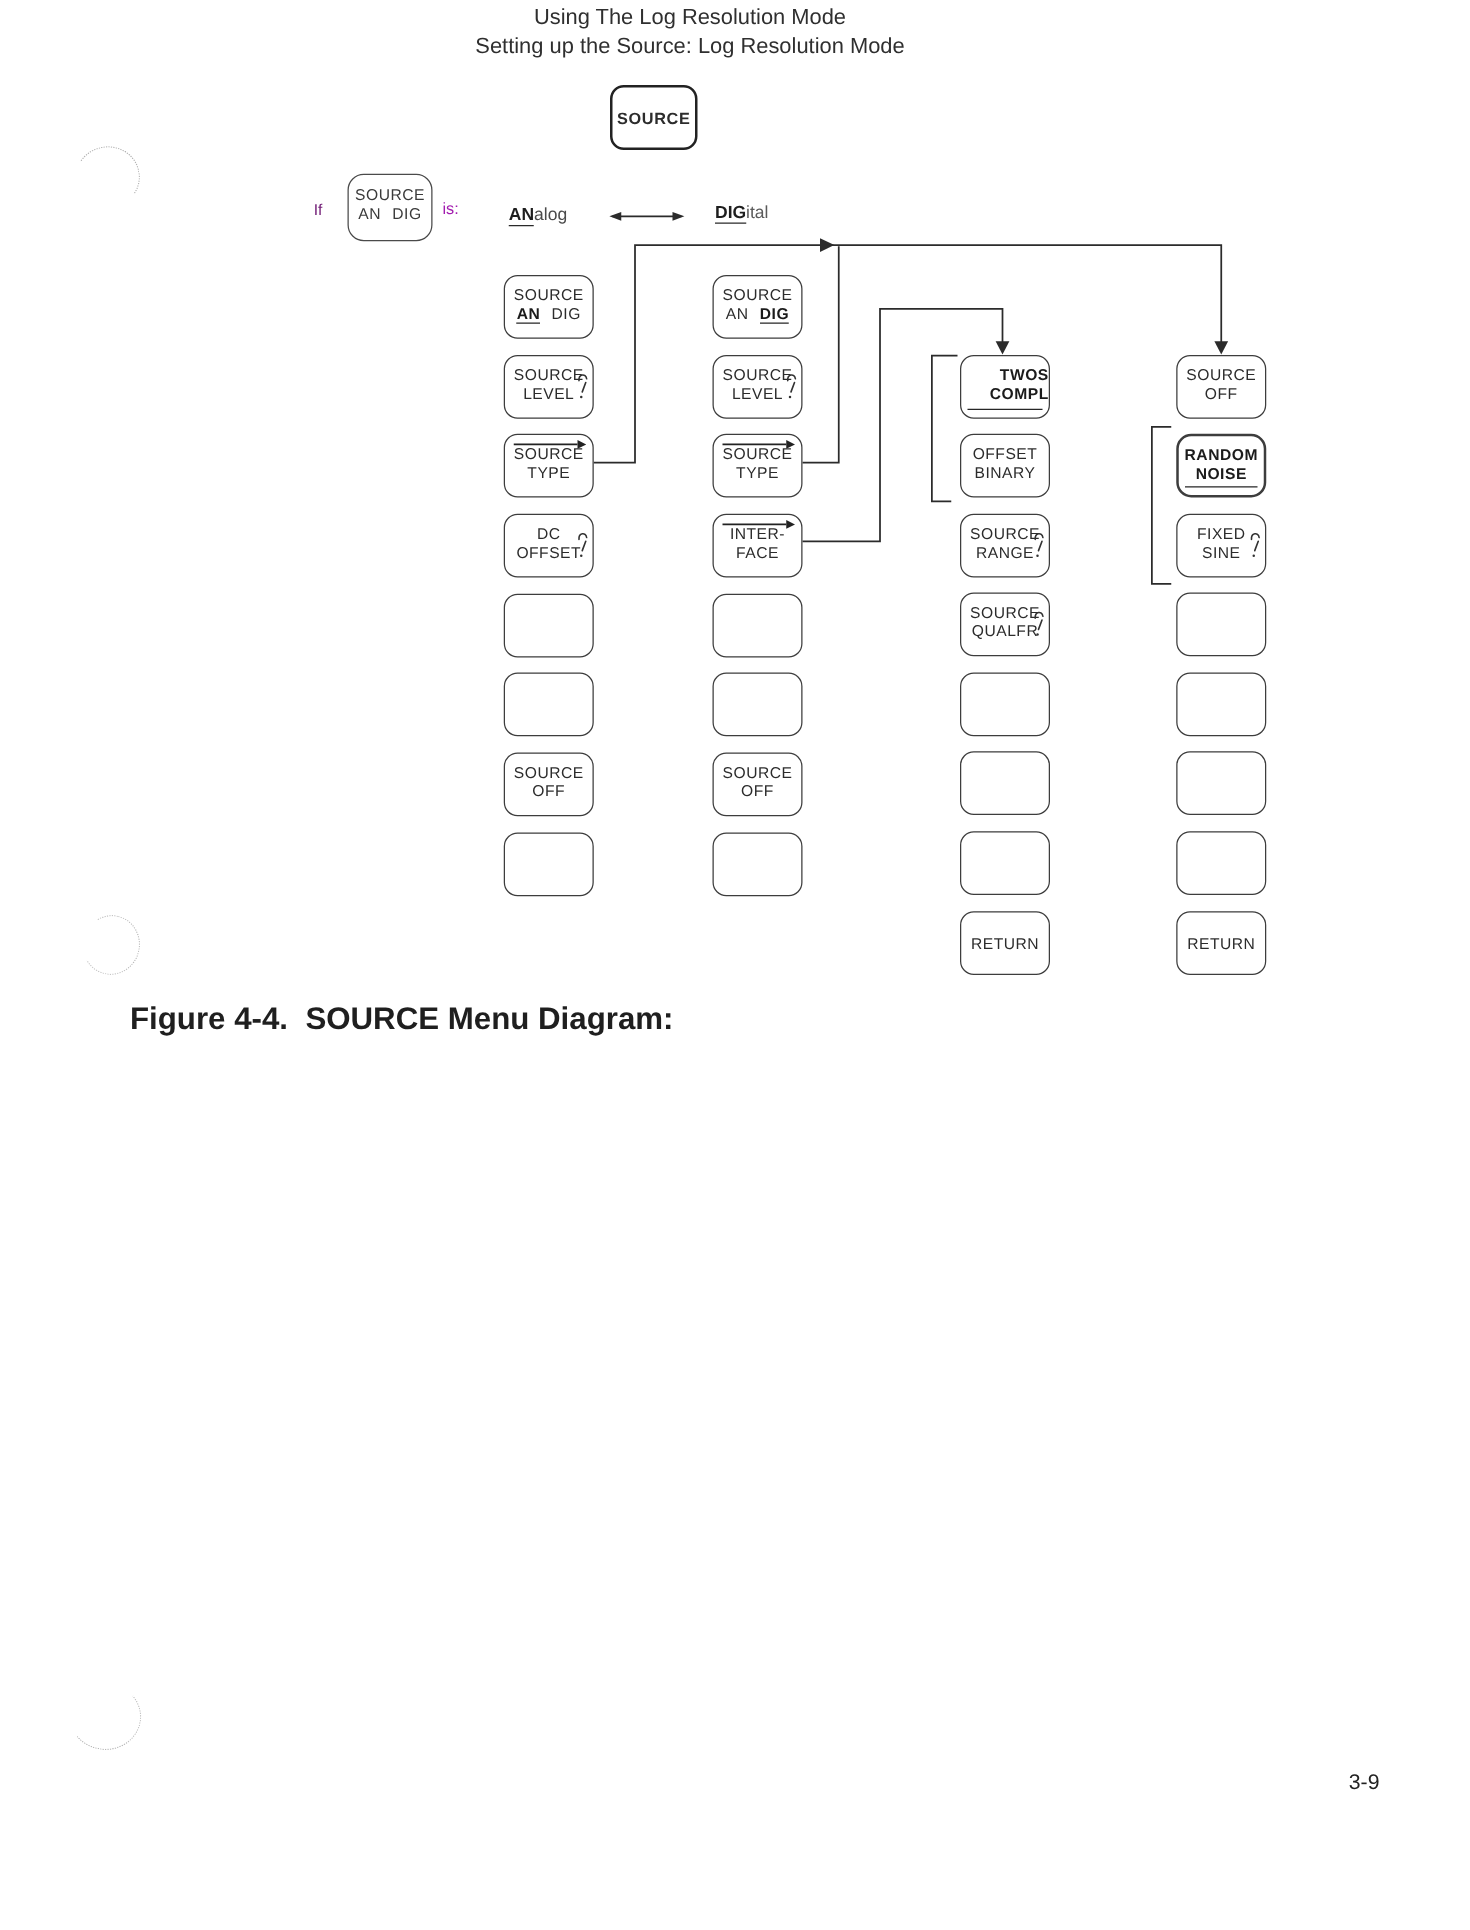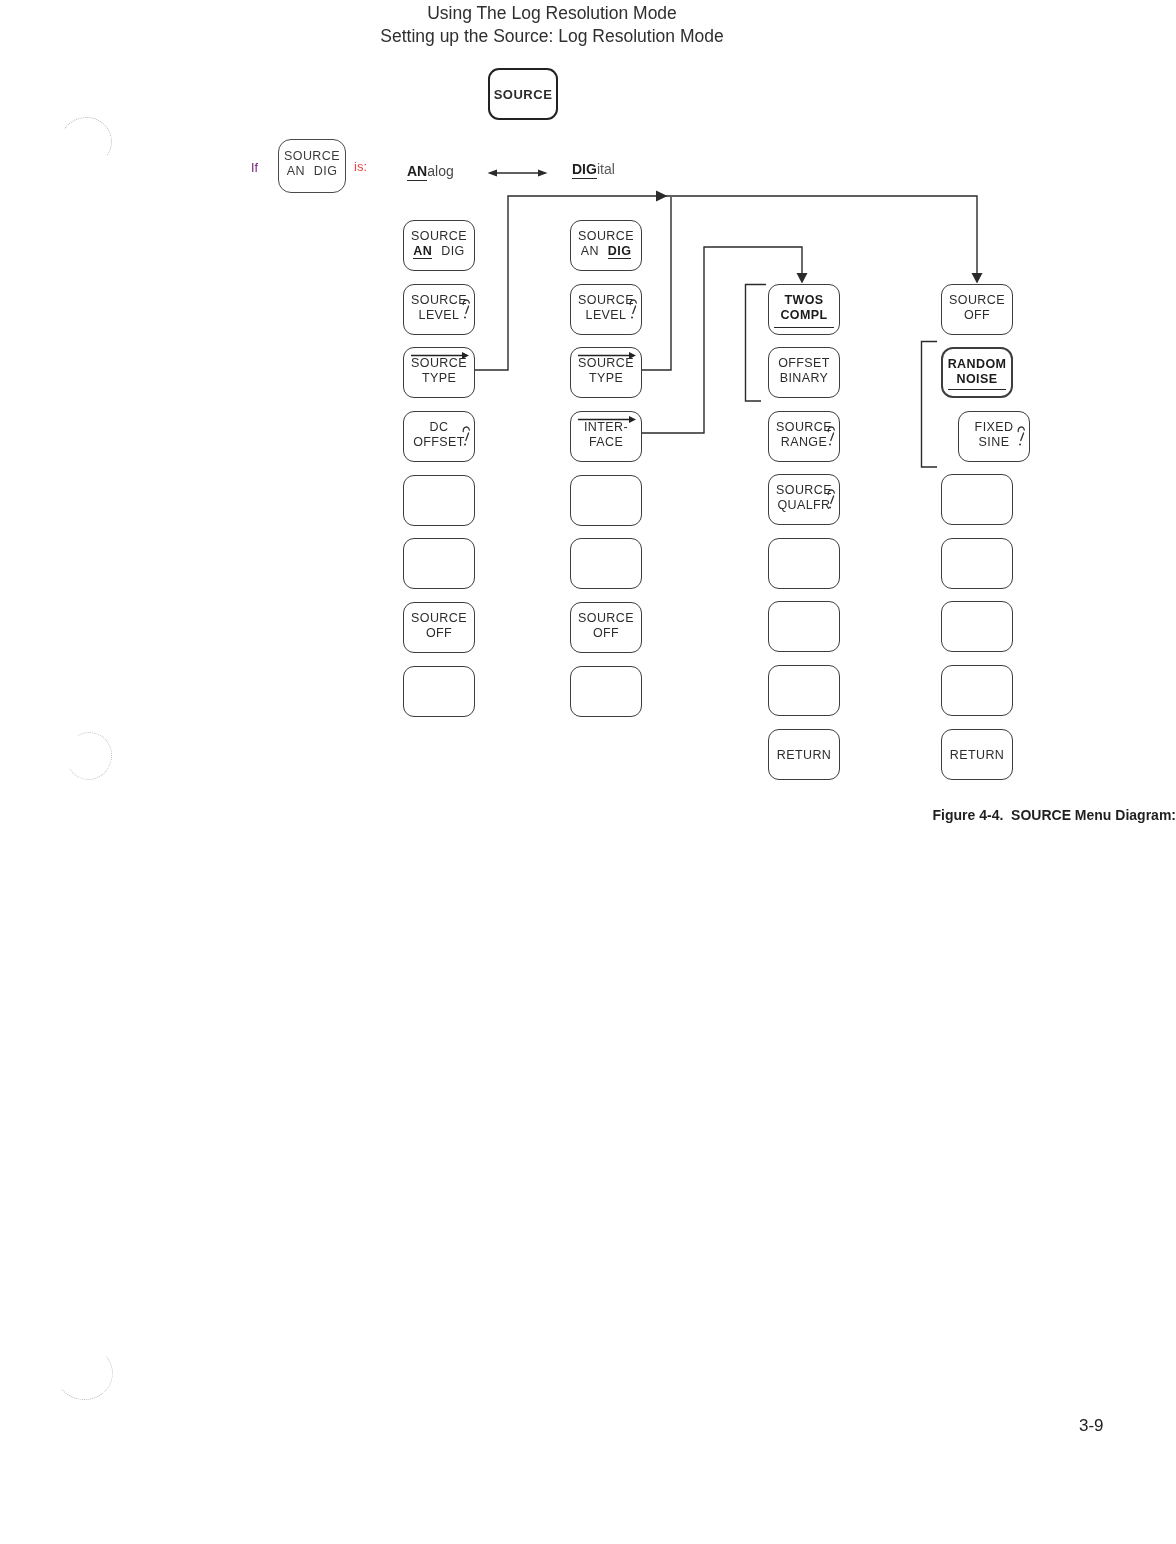--- a/index.html
+++ b/index.html
@@ -10,21 +10,21 @@
   
   .hdr{position:absolute;top:2px;left:0;right:72px;text-align:center;
        font-size:17.5px;line-height:22.5px;color:#2f2f2f;}
   
   .hardkey{position:absolute;left:488px;top:68px;width:70px;height:52px;
     border:2.6px solid #222;border-radius:11px;box-sizing:border-box;
     font-size:13px;font-weight:bold;letter-spacing:.5px;
     display:flex;align-items:center;justify-content:center;background:#fff;}
   
   .cond-prefix{position:absolute;left:251px;top:161px;font-size:12.5px;color:#701a75;}
-  .cond-suffix{position:absolute;left:354px;top:159px;font-size:13px;color:#ef4444;}
+  .cond-suffix{position:absolute;left:354px;top:159px;font-size:13px;color:#a21caf;}
   .cond-key{position:absolute;left:278px;top:139px;width:68px;height:54px;
     border:1.6px solid #4a4a4a;border-radius:13px;box-sizing:border-box;background:#fff;
     font-size:12.5px;line-height:15px;letter-spacing:.4px;text-align:center;padding-top:9px;color:#3a3a3a;}
   .cond-key .w+.w{margin-left:9px;}
   
   .branch{position:absolute;font-size:14px;color:#4a4a4a;}
   .branch .bb{font-weight:bold;color:#1e1e1e;border-bottom:1.7px solid #2a2a2a;padding-bottom:1px;}
   .branch-analog{left:407px;top:163px;}
   .branch-digital{left:572px;top:161px;color:#5a5a5a;}
   
@@ -40,22 +40,22 @@
   .key.single .klines{top:18px;}
   .klines .w+.w{margin-left:9px;}
   .klines .em{font-weight:bold;color:#1b1b1b;border-bottom:1.7px solid #262626;padding-bottom:0.5px;}
   .kunderline{position:absolute;bottom:6px;left:7%;width:86%;border-top:1.7px solid #262626;display:none;}
   .key.underline .kunderline{display:block;}
   .karrow{position:absolute;top:3px;left:5px;display:none;}
   .key.has-arrow .karrow{display:block;}
   .knobicon{position:absolute;top:11px;right:2px;display:none;}
   .key.has-knob .knobicon{display:block;}
   
-  .caption{position:absolute;left:104px;right:0;top:804px;text-align:right;
-    font-size:14px;font-weight:bold;line-height:23.5px;color:#1f1f1f;}
+  .caption{position:absolute;left:104px;right:0;top:804px;text-align:left;
+    font-size:25px;font-weight:bold;line-height:23.5px;color:#1f1f1f;}
   .pagenum{position:absolute;left:1079px;top:1416px;font-size:17px;color:#222;}
   
   .arc{position:absolute;border-radius:50%;pointer-events:none;border:1.6px dotted #b9b9b9;}
   .arc1{left:60px;top:117px;width:50px;height:48px;
         border-color:#b2b2b2 #b2b2b2 transparent transparent;transform:rotate(-12deg);}
   .arc2{left:66px;top:732px;width:44px;height:46px;
         border-color:#c2c2c2 #bcbcbc #c6c6c6 transparent;transform:rotate(14deg);}
   .arc3{left:55px;top:1346px;width:56px;height:52px;
         border-color:transparent #c0c0c0 #b6b6b6 transparent;transform:rotate(6deg);}
 </style>
@@ -235,21 +235,21 @@
           <div>SOURCE</div>
           <div>OFF</div>
         </div>
 
     </div>
       <div class="key" style="left: 570px; top: 666px;">
 
       <div class="klines"></div>
 
     </div>
-      <div class="key bold underline" style="left: 768px; top: 284px;">
+      <div class="key bold underline" style="left: 768px; top: 284px; text-align: right;">
 
       <div class="klines">
           <div>TWOS</div>
           <div>COMPL</div>
         </div>
       <div class="kunderline"></div>
 
     </div>
       <div class="key" style="left: 768px; top: 347px;">
 
@@ -317,21 +317,21 @@
     </div>
       <div class="key bold thick underline" style="left: 941px; top: 347px;">
 
       <div class="klines">
           <div>RANDOM</div>
           <div>NOISE</div>
         </div>
       <div class="kunderline"></div>
 
     </div>
-      <div class="key has-knob" style="left: 941px; top: 411px; margin-left: 17px;">
+      <div class="key has-knob" style="left: 941px; top: 411px;">
 
       <div class="klines">
           <div>FIXED</div>
           <div>SINE</div>
         </div>
 
       <svg class="knobicon" width="11" height="26" viewBox="0 0 11 26">
         <path d="M2.2,8.5 C1.8,3.2 7.6,2.4 8.3,7" fill="none" stroke="#333" stroke-width="1.3" stroke-linecap="round"></path>
         <path d="M7.6,10 L4.8,17.5" fill="none" stroke="#333" stroke-width="1.3" stroke-linecap="round"></path>
         <circle cx="4" cy="21.5" r="1" fill="#333"></circle>

